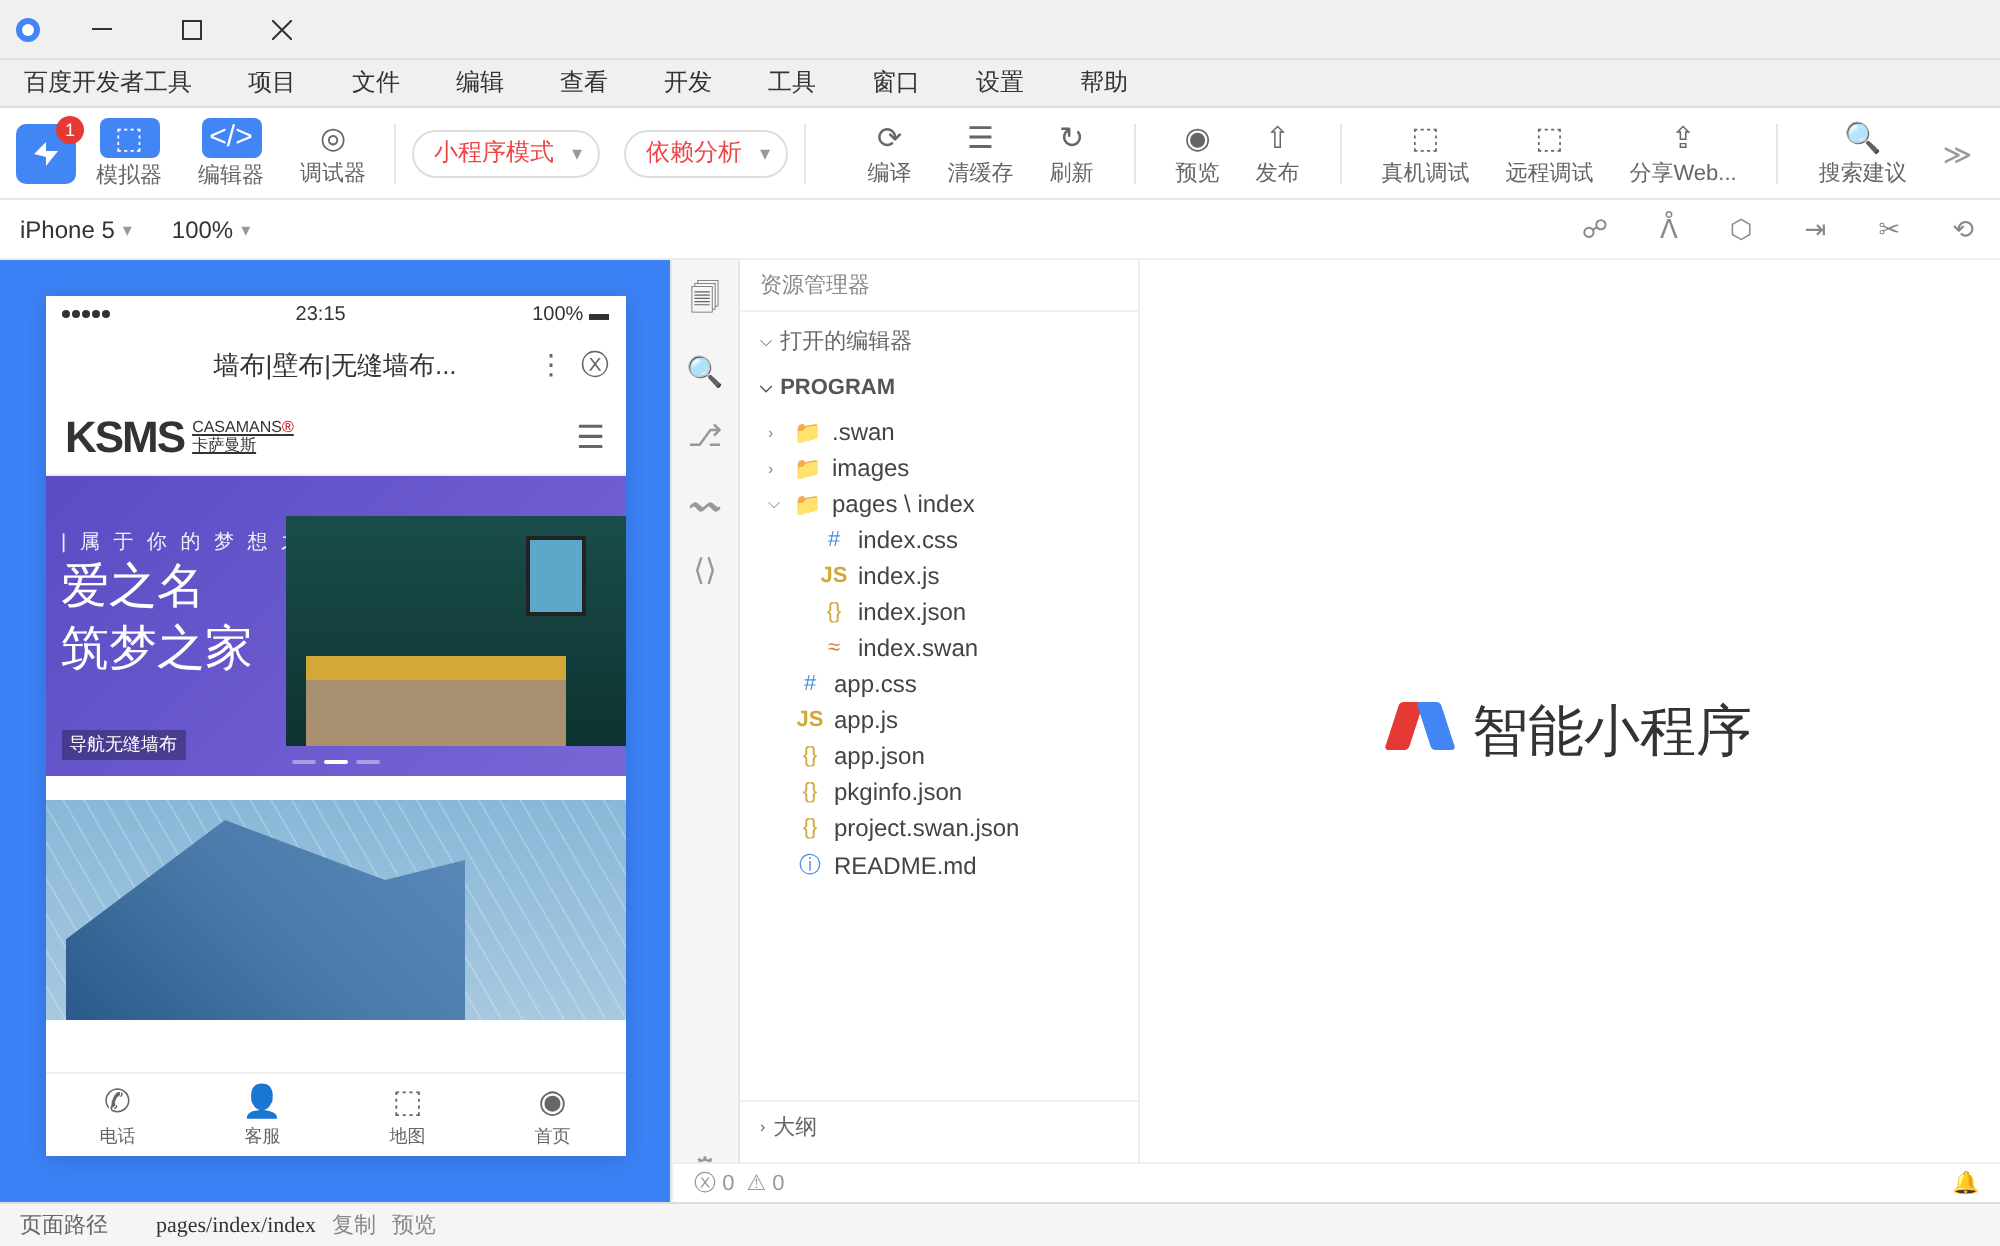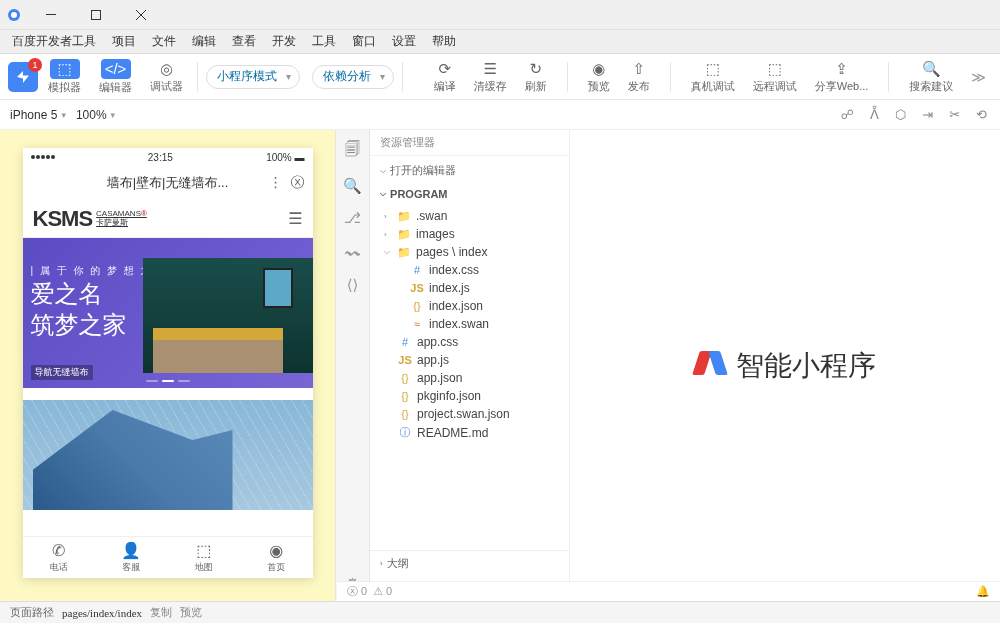--- a/index.html
+++ b/index.html
@@ -6,51 +6,51 @@
 body { width: 1000px; height: 623px; overflow: hidden; background: #fff; font-size: 12px; color: #333; }
 
 
 .titlebar { height: 30px; display: flex; align-items: center; padding: 0 6px; background: #f0f0f0; border-bottom: 1px solid #e0e0e0; }
 .titlebar .app-icon { width: 16px; height: 16px; margin-right: 6px; display: flex; align-items: center; justify-content: center; }
 .titlebar .title { font-size: 12px; color: #333; flex: 1; }
 .win-controls { display: flex; gap: 0; }
 .win-btn { width: 45px; height: 30px; display: flex; align-items: center; justify-content: center; cursor: pointer; }
 
 
-.menubar { height: 24px; display: flex; align-items: center; padding: 0 4px; background: #f0f0f0; border-bottom: 1px solid #ddd; }
+.menubar { height: 24px; display: flex; align-items: center; padding: 0 4px; background: #f0f0f0; border-bottom: 1px solid #ddd; gap: 12px; }
 .menubar .menu-item { padding: 3px 8px; font-size: 12px; cursor: pointer; color: #333; }
 
 
 .toolbar { height: 46px; display: flex; align-items: center; padding: 4px 8px; background: #fff; border-bottom: 1px solid #e5e5e5; gap: 0; }
 .tool-group { display: flex; gap: 6px; align-items: center; }
 .tool-btn { display: flex; flex-direction: column; align-items: center; padding: 2px 6px; cursor: pointer; font-size: 11px; color: #666; gap: 1px; min-width: 34px; }
 .tool-btn .ico { width: 22px; height: 18px; display: flex; align-items: center; justify-content: center; font-size: 15px; }
 .tool-btn.blue .ico { background: #4285f4; color: #fff; border-radius: 4px; width: 30px; height: 20px; }
 .tool-logo { width: 30px; height: 30px; margin-right: 4px; background: #4285f4; border-radius: 5px; display: flex; align-items: center; justify-content: center; position: relative; }
 .tool-logo .badge { position: absolute; top: -4px; right: -4px; background: #e53935; color: #fff; font-size: 9px; width: 14px; height: 14px; border-radius: 50%; display: flex; align-items: center; justify-content: center; }
 .tool-sep { width: 1px; height: 30px; background: #e5e5e5; margin: 0 8px; }
 .tool-flex { flex: 1; }
-.dropdown { height: 24px; padding: 0 22px 0 10px; border: 1px solid #ddd; border-radius: 12px; font-size: 12px; color: #0369a1; display: flex; align-items: center; position: relative; cursor: pointer; background: #fff; }
+.dropdown { height: 24px; padding: 0 22px 0 10px; border: 1px solid #ddd; border-radius: 12px; font-size: 12px; color: #ef4444; display: flex; align-items: center; position: relative; cursor: pointer; background: #fff; }
 .dropdown::after { content: "▾"; position: absolute; right: 8px; font-size: 10px; color: #999; }
 .tool-more { font-size: 14px; color: #999; padding: 0 6px; cursor: pointer; }
 
 
-.subbar { height: 30px; display: flex; align-items: center; padding: 0 10px; background: #fff; border-bottom: 1px solid #eee; gap: 10px; }
+.subbar { height: 30px; display: flex; align-items: center; padding: 0 10px; background: #fff; border-bottom: 1px solid #eee; gap: 20px; }
 .subbar .device-sel { font-size: 12px; color: #333; display: flex; align-items: center; gap: 4px; cursor: pointer; }
 .subbar .device-sel::after { content: "▾"; font-size: 9px; color: #999; }
 .subbar .zoom { font-size: 12px; color: #333; display: flex; align-items: center; gap: 4px; cursor: pointer; }
 .subbar .zoom::after { content: "▾"; font-size: 9px; color: #999; }
 .subbar .flex { flex: 1; }
 .subbar .mini-btn { font-size: 13px; color: #888; cursor: pointer; padding: 0 3px; }
 
 
 .main { display: flex; height: calc(623px - 30px - 24px - 46px - 30px - 22px); }
 
 
-.sim-panel { width: 336px; display: flex; flex-direction: column; align-items: center; padding-top: 18px; background: #fef9c3; border-right: 1px solid #e5e5e5; position: relative; }
+.sim-panel { width: 336px; display: flex; flex-direction: column; align-items: center; padding-top: 18px; background: #3b82f6; border-right: 1px solid #e5e5e5; position: relative; }
 .phone { width: 290px; height: 430px; background: #fff; box-shadow: 0 2px 10px rgba(0,0,0,0.15); display: flex; flex-direction: column; overflow: hidden; }
 .status-bar { height: 18px; display: flex; align-items: center; justify-content: space-between; padding: 0 8px; font-size: 10px; background: #fff; }
 .status-bar .left { display: flex; gap: 1px; }
 .status-bar .dot { width: 4px; height: 4px; background: #333; border-radius: 50%; }
 .phone-title { height: 34px; display: flex; align-items: center; justify-content: center; font-size: 13px; position: relative; background: #fff; }
 .phone-title .actions { position: absolute; right: 8px; display: flex; gap: 8px; font-size: 14px; color: #666; }
 .phone-header { height: 38px; display: flex; align-items: center; padding: 0 10px; background: #fff; border-bottom: 1px solid #eee; }
 .phone-header .logo-text { font-weight: 900; font-size: 22px; letter-spacing: -1px; }
 .phone-header .logo-sub { font-size: 8px; margin-left: 4px; line-height: 1.1; text-decoration: underline; }
 .phone-header .logo-sub .red { color: #c00; }
@@ -103,21 +103,21 @@
 .brand-logo { width: 32px; height: 32px; position: relative; }
 .brand-logo::before { content: ""; position: absolute; left: 2px; top: 4px; width: 12px; height: 24px; background: #e53935; transform: skewX(-18deg); border-radius: 2px; }
 .brand-logo::after { content: ""; position: absolute; right: 2px; top: 4px; width: 12px; height: 24px; background: #4285f4; transform: skewX(18deg); border-radius: 2px; }
 
 
 .statusbar-bottom { position: absolute; left: 337px; right: 0; bottom: 22px; height: 20px; display: flex; align-items: center; padding: 0 10px; font-size: 11px; color: #999; gap: 6px; border-top: 1px solid #eee; background: #fff; }
 .statusbar-bottom .flex { flex: 1; }
 
 
 .footerbar { height: 22px; background: #f5f5f5; border-top: 1px solid #ddd; display: flex; align-items: center; padding: 0 10px; font-size: 11px; color: #666; position: absolute; bottom: 0; left: 0; right: 0; }
-.footerbar .label { margin-right: 8px; }
+.footerbar .label { margin-right: 24px; }
 .footerbar .path { color: #333; font-family: Liberation Serif, serif; }
 .footerbar .link { color: #888; margin-left: 8px; cursor: pointer; }
 
 svg { display: block; }
 </style>
 </head>
 <body>
 
 <div class="titlebar">
   <span class="app-icon">

